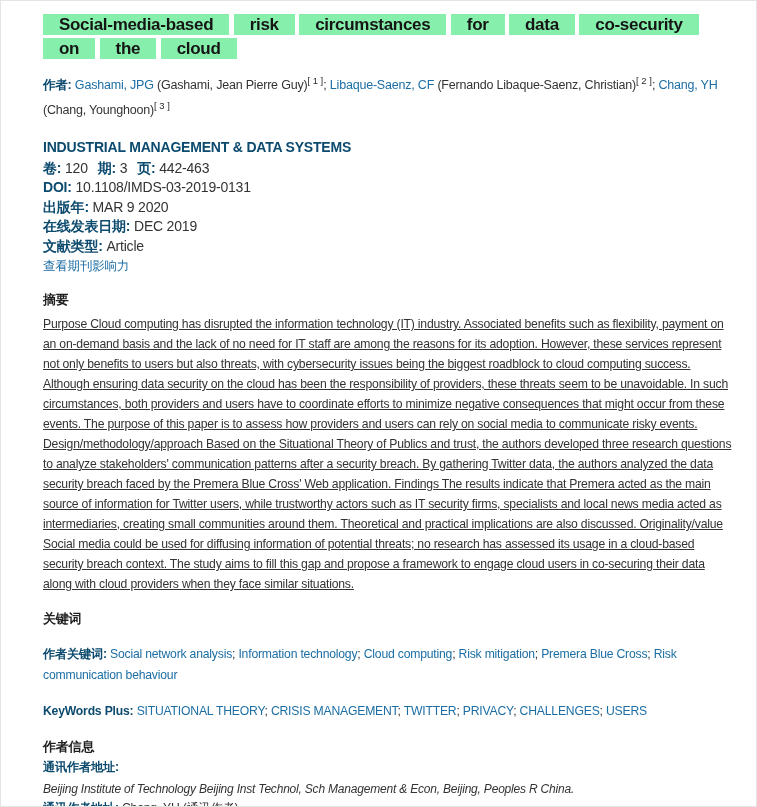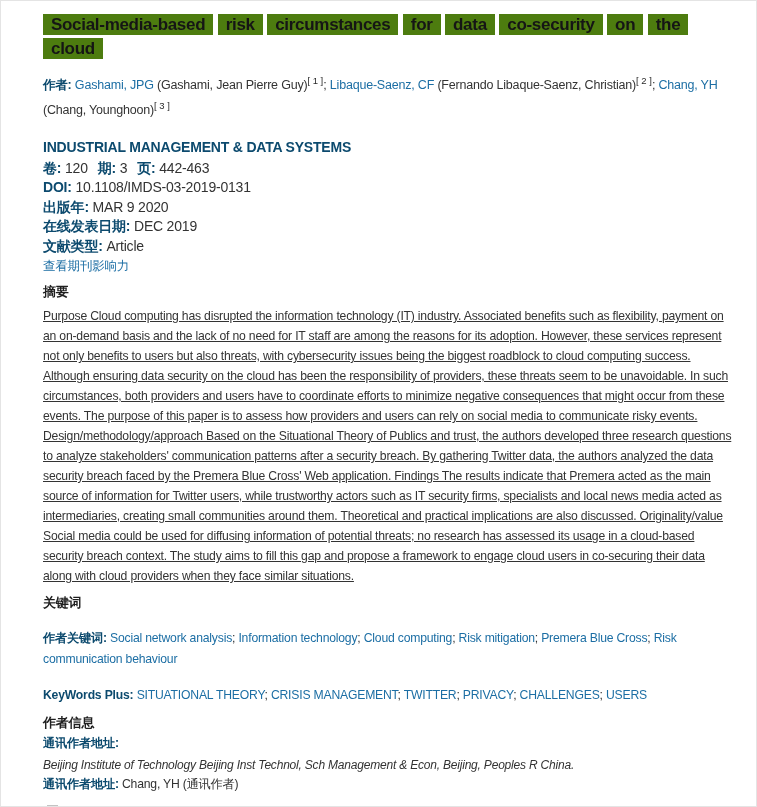--- a/index.html
+++ b/index.html
@@ -18,38 +18,38 @@
     overflow: hidden;
   }
   .title {
     margin: 4px 0 0 0;
     font-size: 17px;
     font-weight: bold;
     letter-spacing: -0.3px;
     color: #151515;
     line-height: 1.4;
   }
-  .hl { background: #4d7c0f; padding: 1px 8px; }
+  .hl { background: #86efac; padding: 1px 16px; }
   .authors {
     margin-top: 11px;
     font-size: 12.5px;
     line-height: 1.85;
     color: #333;
   }
   b.lbl { font-weight: bold; color: #0c4a6e; letter-spacing: -0.2px; }
   a.link { color: #1c6ea4; text-decoration: none; cursor: pointer; }
   sup.aff { font-size: 9.5px; color: #2b2b2b; letter-spacing: 0; }
   .sep { color: #333; }
   .journal-block { margin-top: 16px; }
   .journal-name { font-weight: bold; font-size: 14px; color: #0c4a6e; line-height: 1.4; }
   .meta-line { font-size: 14px; line-height: 1.32; margin-top: 1px; }
   .meta-line .val { margin-right: 10px; }
   .impact-line { margin-top: 3px; font-size: 12.5px; }
   .section-h {
-    margin-top: 9px;
+    margin-top: 17px;
     font-size: 13px;
     font-weight: bold;
     color: #1f1f1f;
     line-height: 1.3;
   }
   .abstract-p {
     margin: 5px 0 0 0;
     font-size: 12.2px;
     line-height: 20px;
     color: #333;

